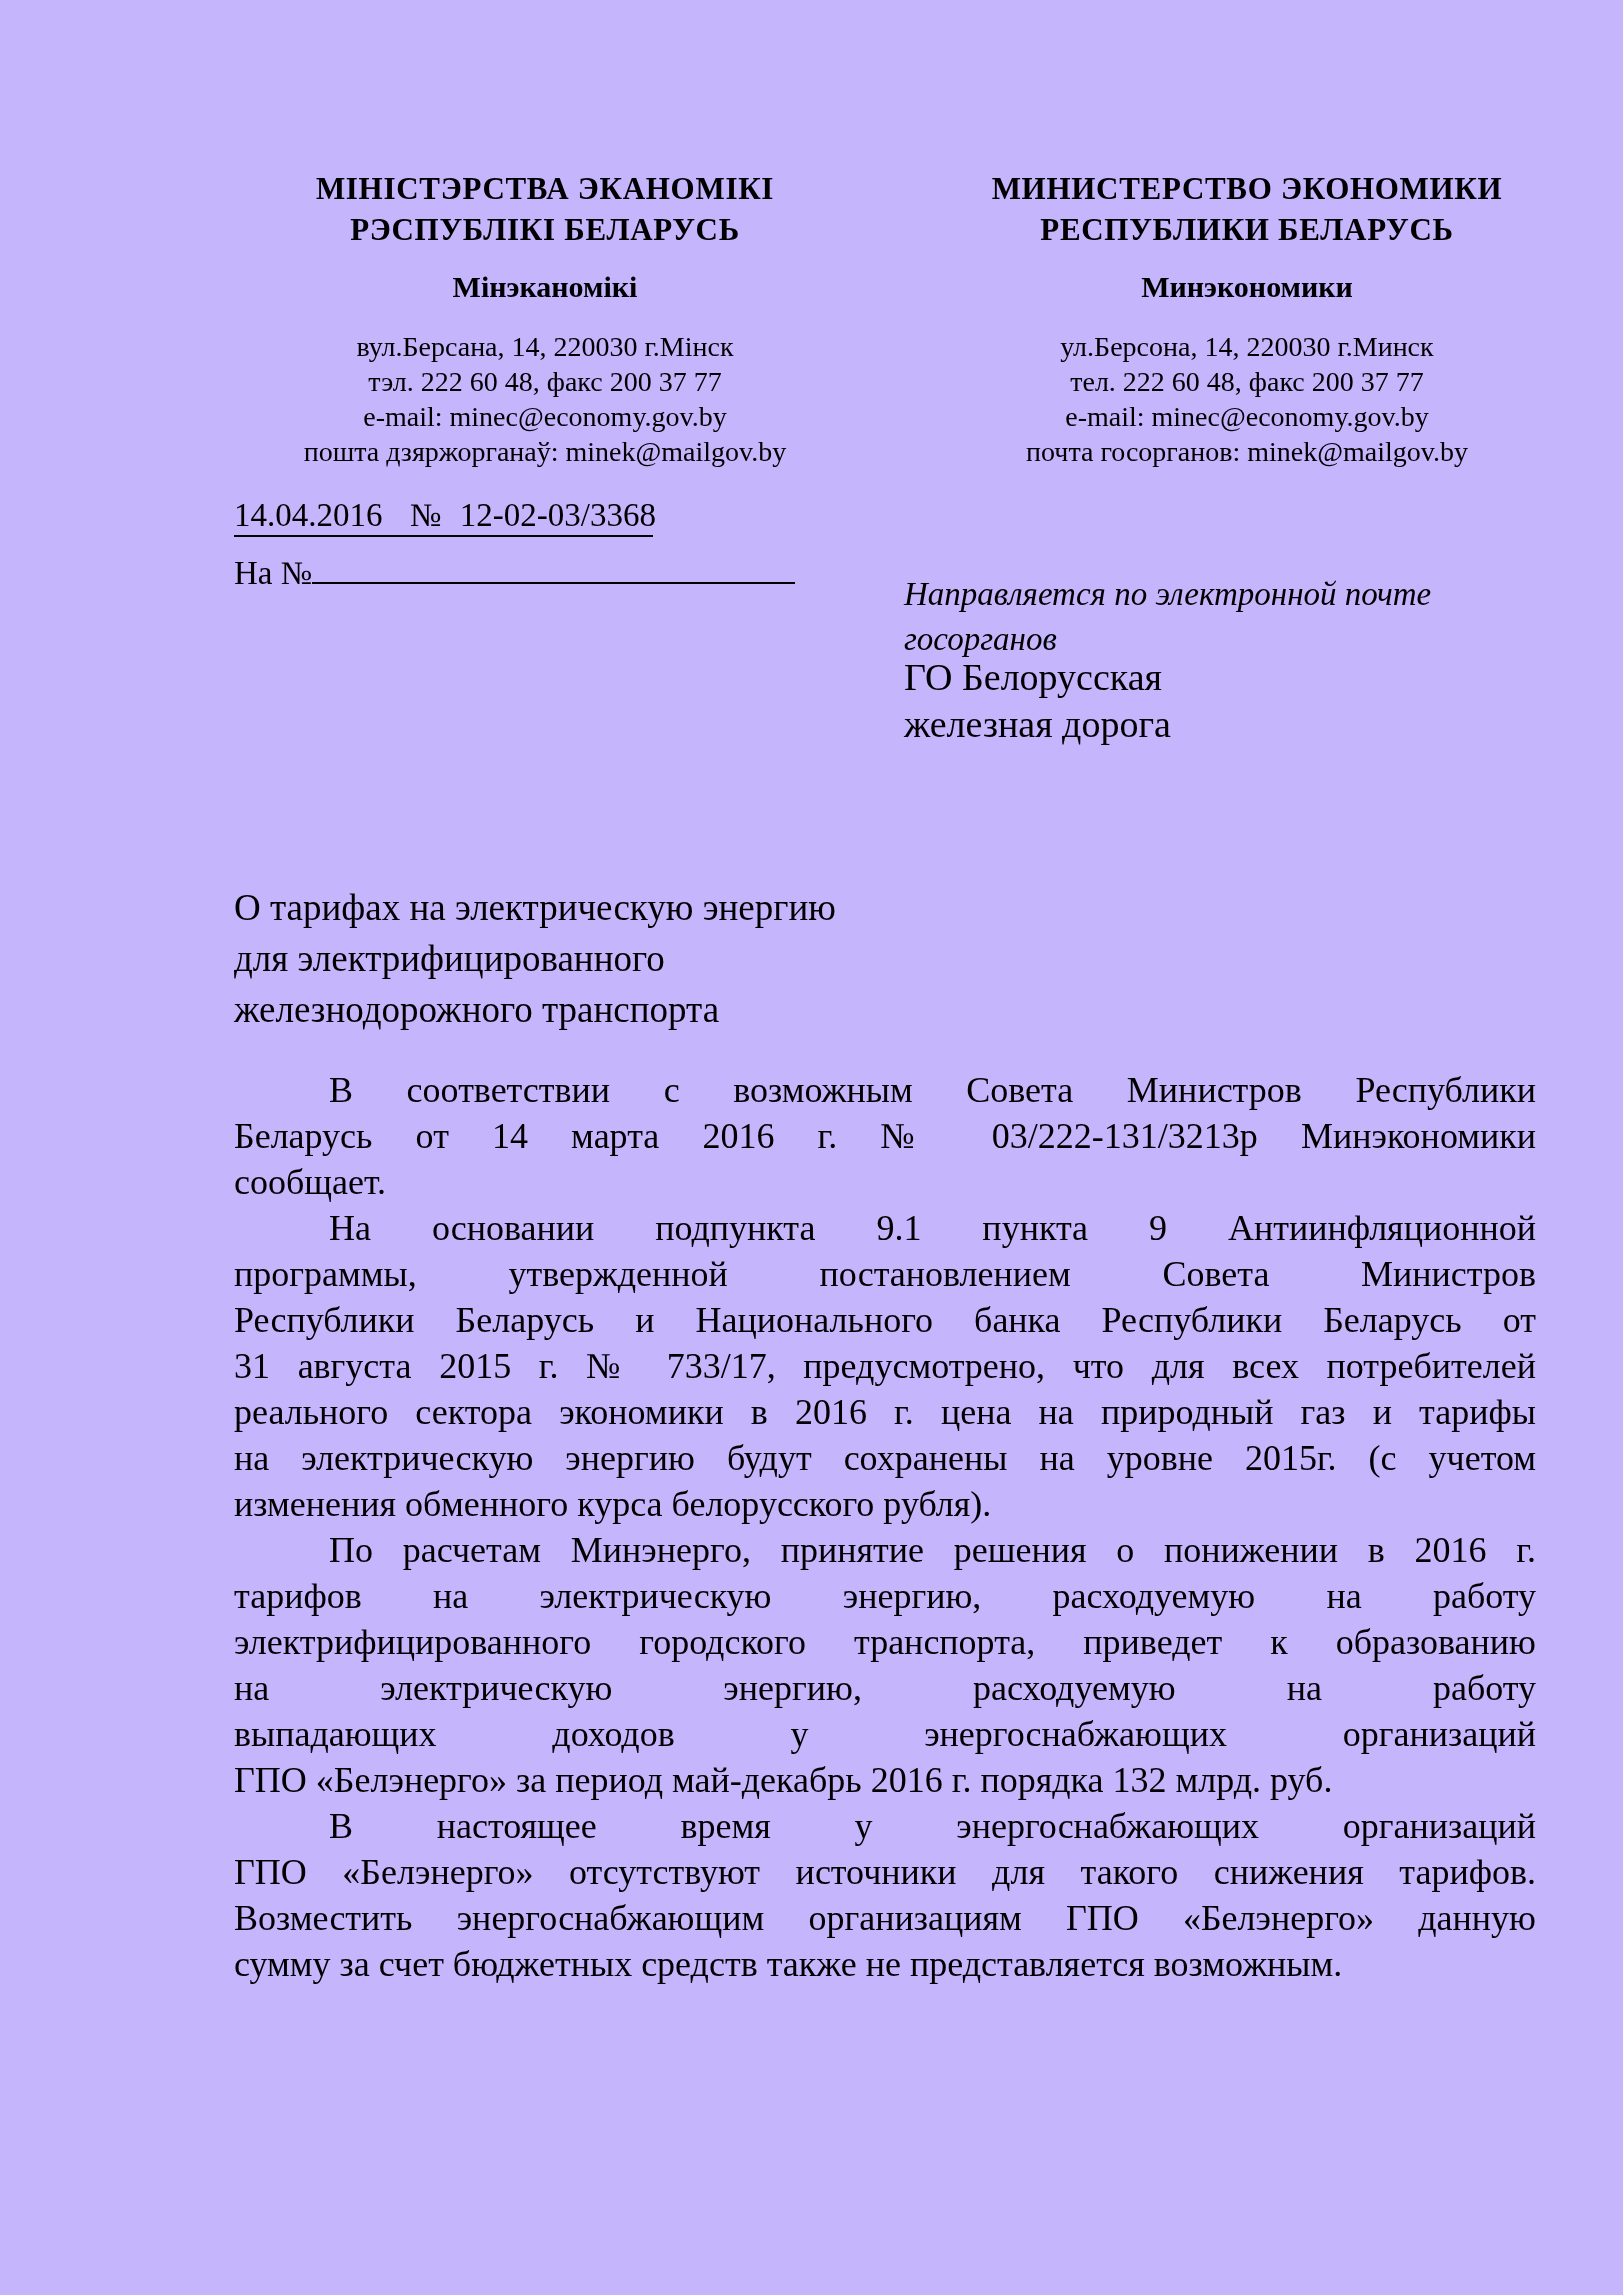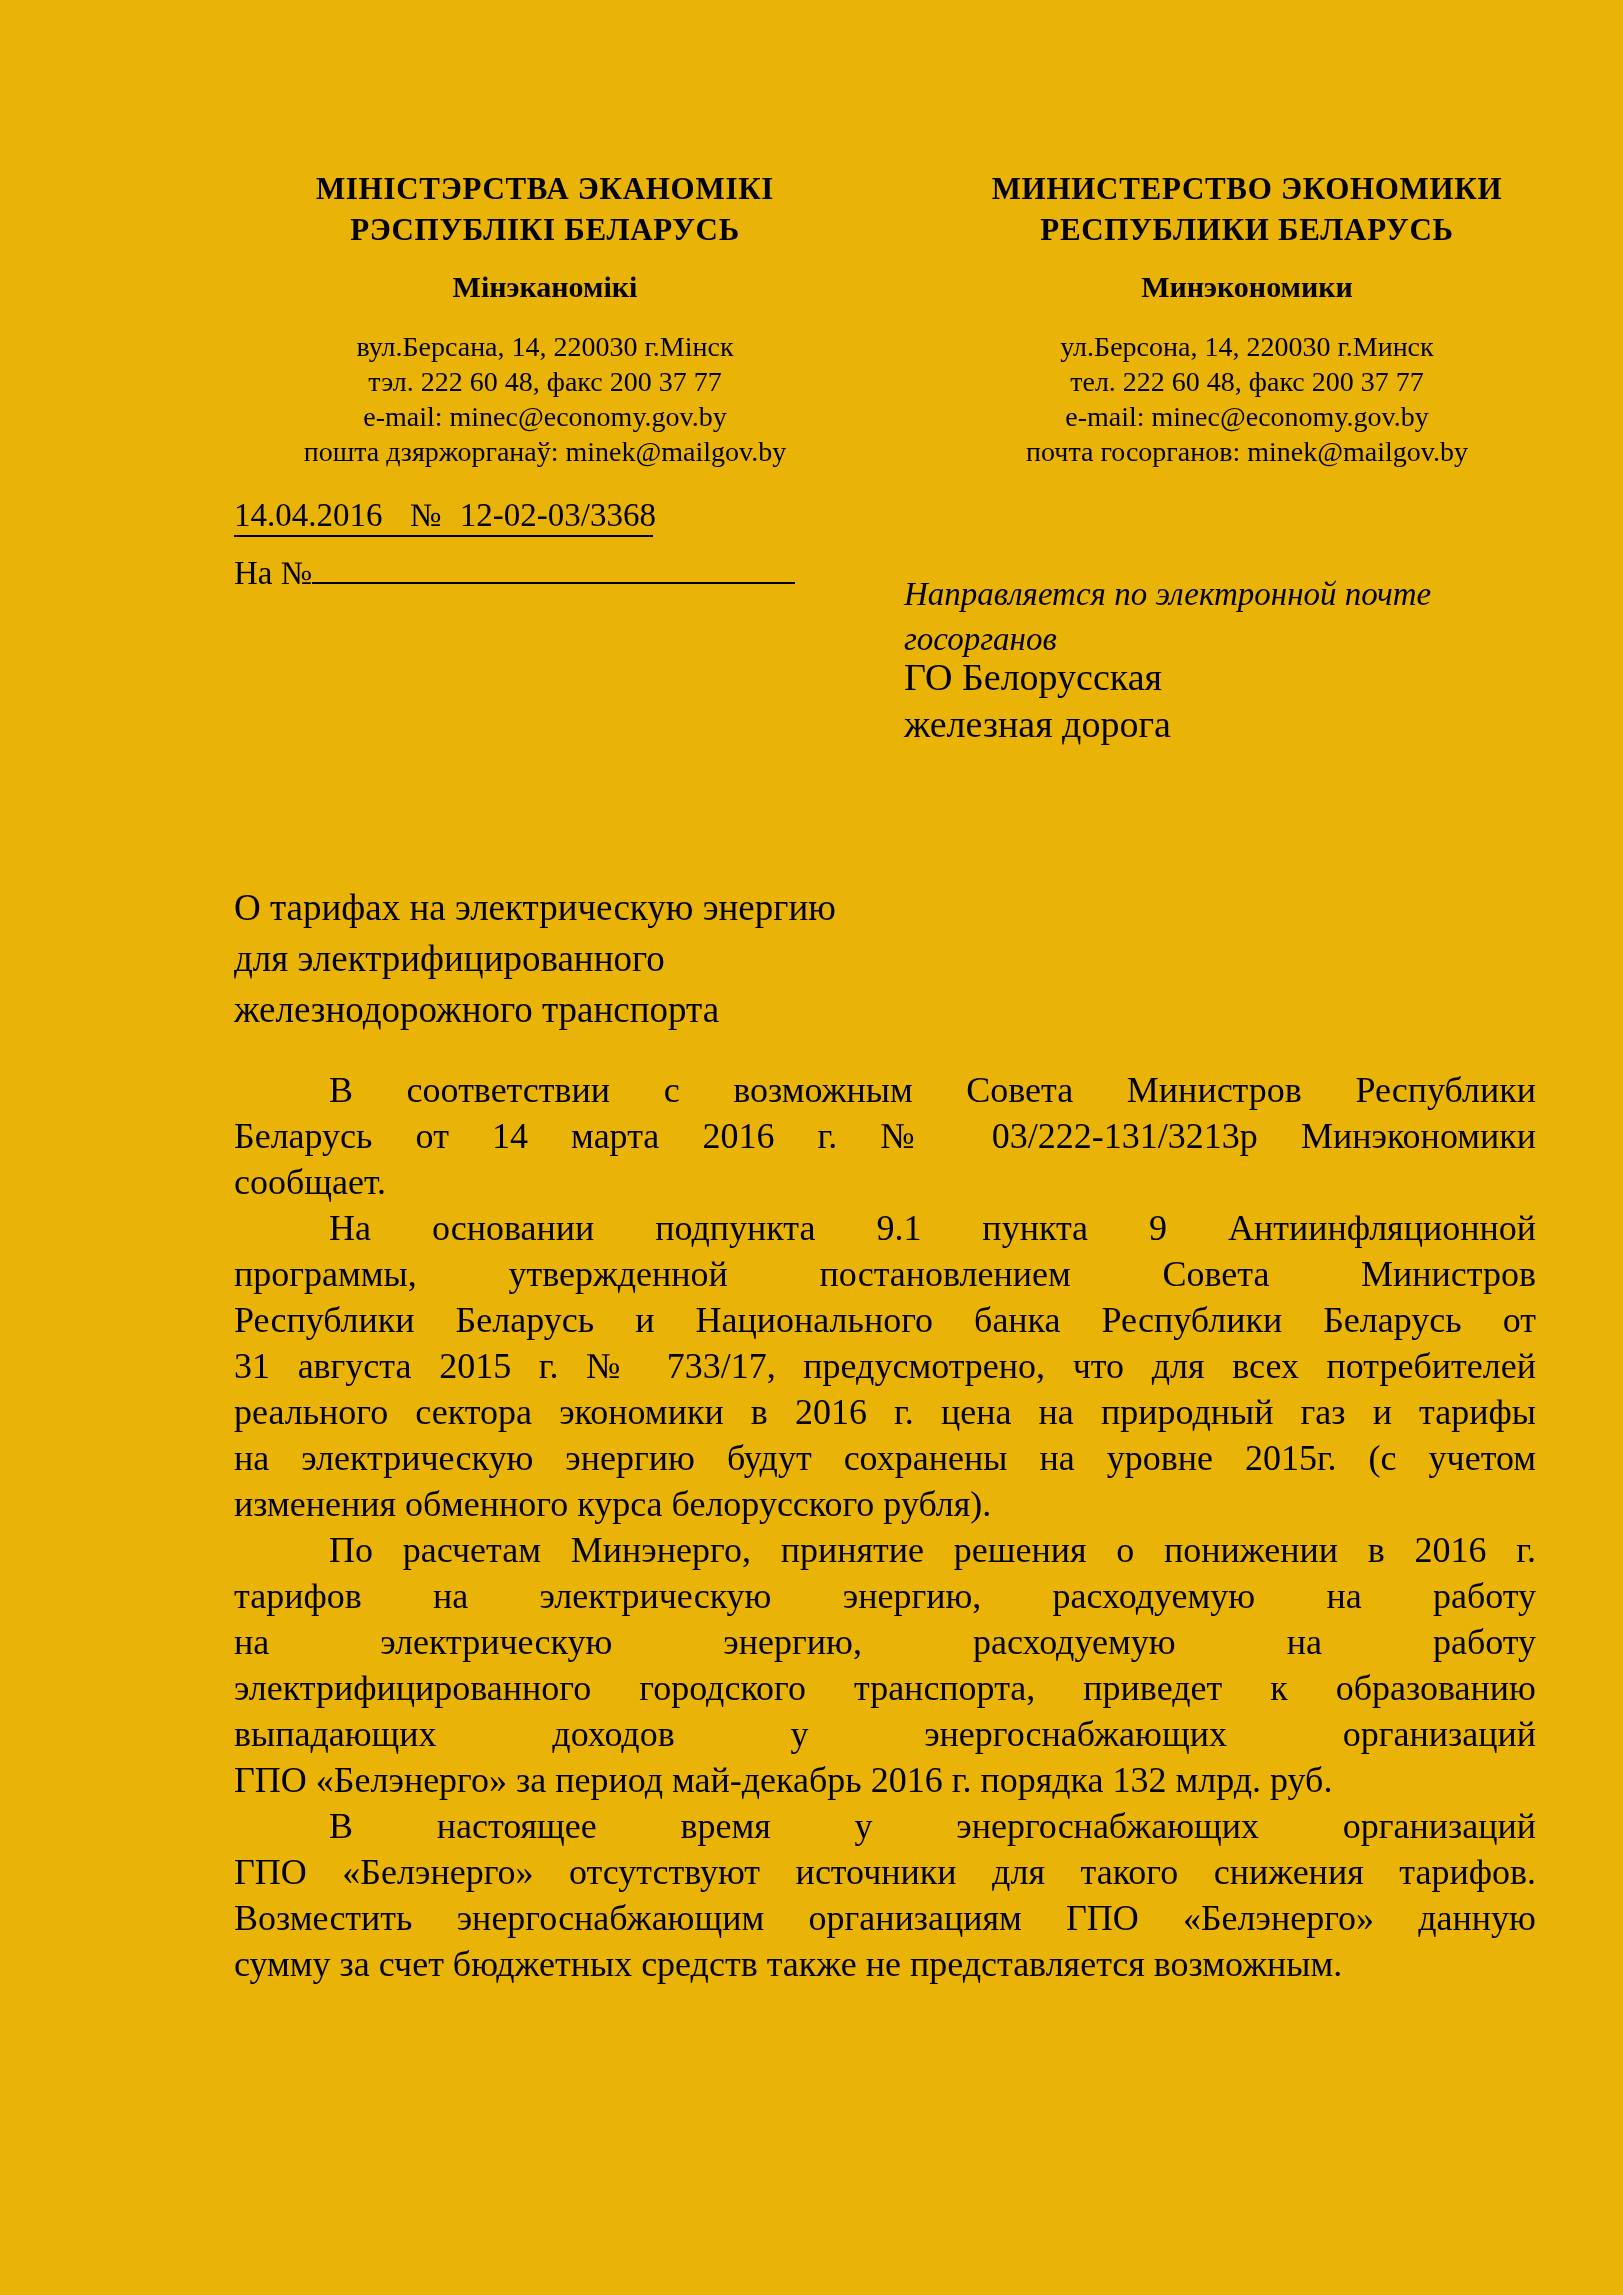--- a/index.html
+++ b/index.html
@@ -1,20 +1,20 @@
 <!DOCTYPE html>
 <html style="font-size:10.5px"><head>
 <meta charset="utf-8">
 <style>
   html, body { margin: 0; padding: 0; background: #e8e8e8; }
   .page {
     position: relative;
     width: 1623px;
     height: 2295px;
-    background: #eab308;
+    background: #c4b5fd;
     color: #000000;
     font-family: "Liberation Serif", "DejaVu Serif", serif;
     overflow: hidden;
   }
   
   .col { position: absolute; top: 168px; width: 622px; text-align: center; }
   .col-left  { left: 234px; }
   .col-right { left: 936px; }
   .org-line {
     font-weight: bold;
@@ -168,22 +168,22 @@
         <div class="bline">программы, утвержденной постановлением Совета Министров</div>
         <div class="bline">Республики Беларусь и Национального банка Республики Беларусь от</div>
         <div class="bline">31 августа 2015 г. № 733/17, предусмотрено,  что для всех потребителей</div>
         <div class="bline">реального сектора экономики  в 2016 г. цена на природный газ и тарифы</div>
         <div class="bline">на электрическую энергию будут сохранены на уровне 2015г. (с учетом</div>
         <div class="bline-last">изменения обменного курса белорусского рубля).</div>
       </div>
       <div>
         <div class="bline bline-first">По расчетам Минэнерго,  принятие решения о понижении в 2016 г.</div>
         <div class="bline">тарифов на электрическую энергию, расходуемую на работу</div>
+        <div class="bline">электрифицированного городского транспорта, приведет к образованию</div>
         <div class="bline">на электрическую энергию, расходуемую на работу</div>
-        <div class="bline">электрифицированного городского транспорта, приведет к образованию</div>
         <div class="bline">выпадающих доходов у энергоснабжающих организаций</div>
         <div class="bline-last">ГПО «Белэнерго» за период май-декабрь 2016 г. порядка 132 млрд. руб.</div>
       </div>
       <div>
         <div class="bline bline-first">В настоящее время у энергоснабжающих организаций</div>
         <div class="bline">ГПО «Белэнерго» отсутствуют источники для такого снижения тарифов.</div>
         <div class="bline">Возместить энергоснабжающим организациям ГПО «Белэнерго» данную</div>
         <div class="bline-last">сумму за счет бюджетных средств также не представляется возможным.</div>
       </div>
     </div>

